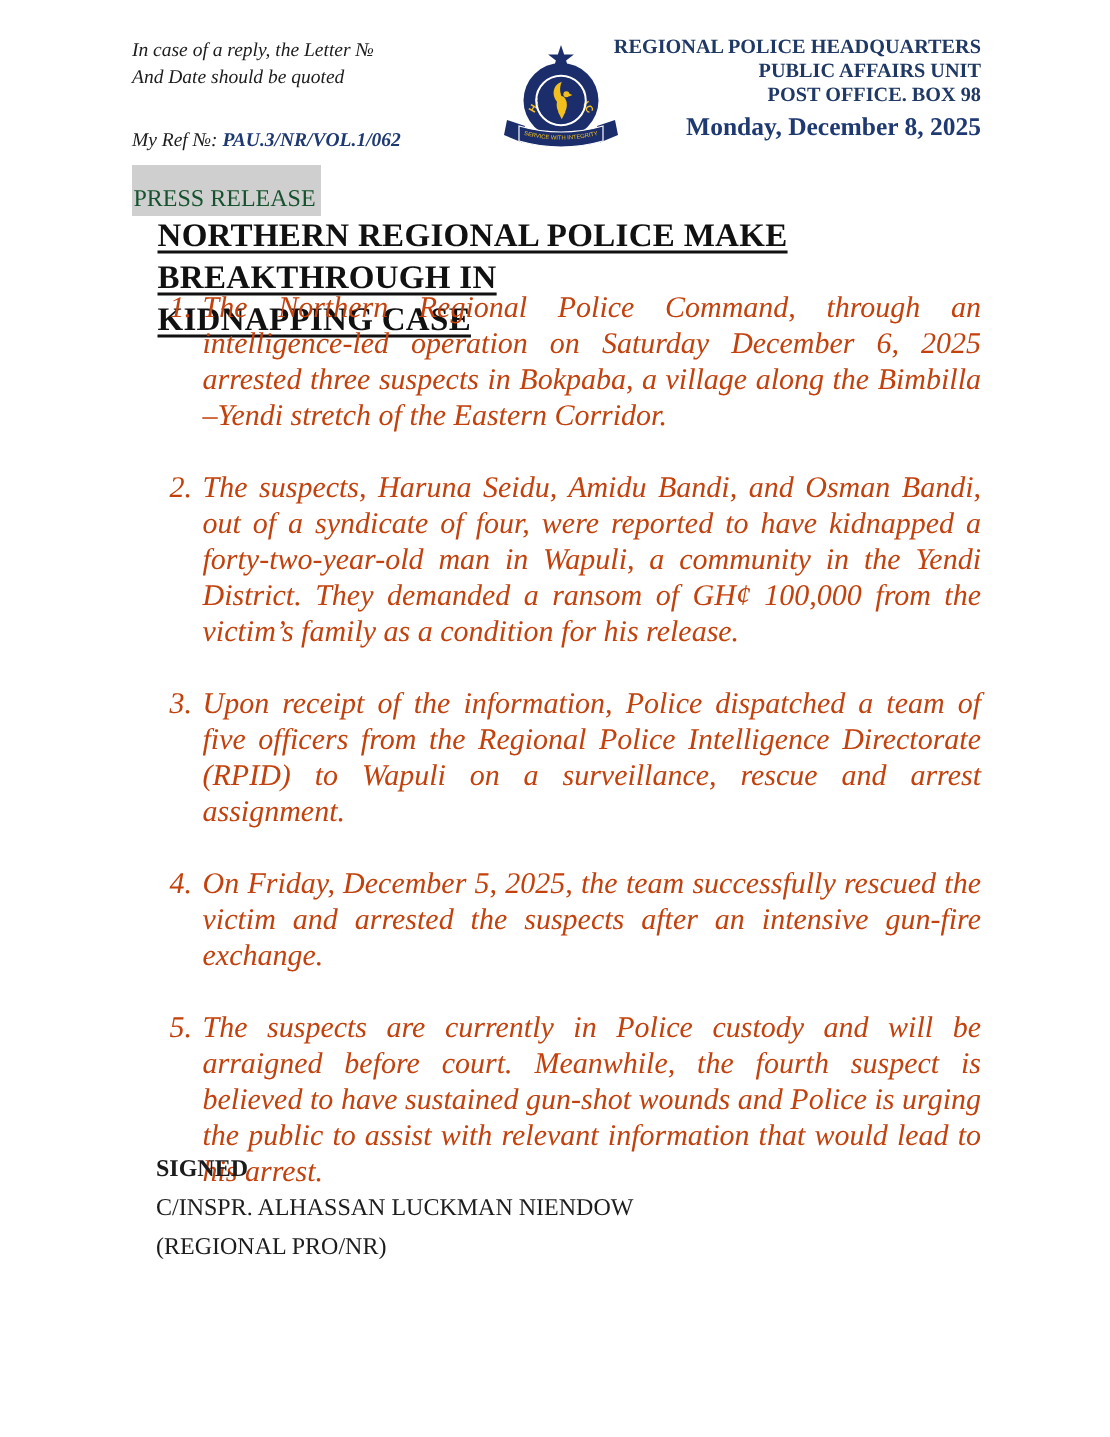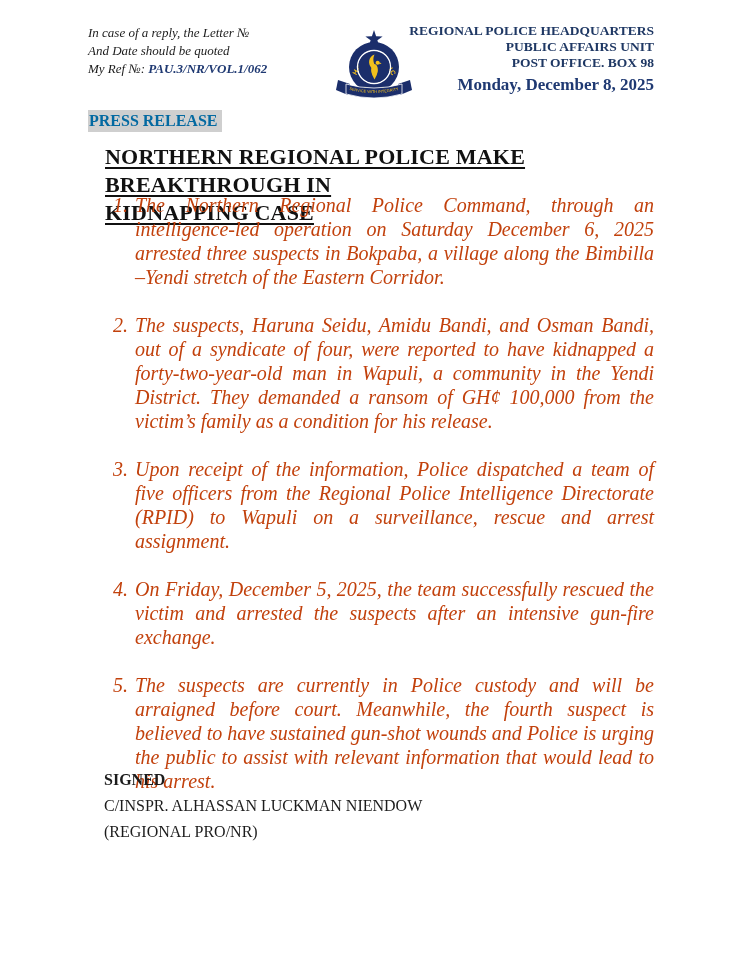--- a/index.html
+++ b/index.html
@@ -16,21 +16,21 @@
   
   .hdr-left {
     position: absolute;
     left: 88px; top: 24px;
     width: 250px;
     font-style: italic;
     font-size: 13px;
     line-height: 18px;
     color: #1c1c1c;
   }
-  .hdr-left .ref-line { }
+  .hdr-left .ref-line { margin-top: 24px; }
   .hdr-left .ref-value {
     font-weight: bold;
     color: #1f3972;
   }
   .logo-wrap {
     position: absolute;
     left: 334px; top: 27px;
     width: 80px; height: 76px;
   }
   .hdr-right {
@@ -48,25 +48,25 @@
     font-size: 17px;
     color: #1f3972;
     line-height: 20px;
   }
   
   .press-label {
     position: absolute;
     left: 88px; top: 110px;
     display: inline-block;
     background: #cfcfcf;
-    color: #0369a1;
-    font-weight: bold;
+    color: #14532d;
+    font-weight: normal;
     font-size: 16px;
     line-height: 21px;
-    padding: 0 4px 1px 1px;
+    padding: 12px 4px 1px 1px;
   }
   
   .doc-title {
     position: absolute;
     left: 105px; top: 143px;
     width: 568px;
     font-weight: bold;
     font-size: 22px;
     letter-spacing: 0.2px;
     color: #111111;

